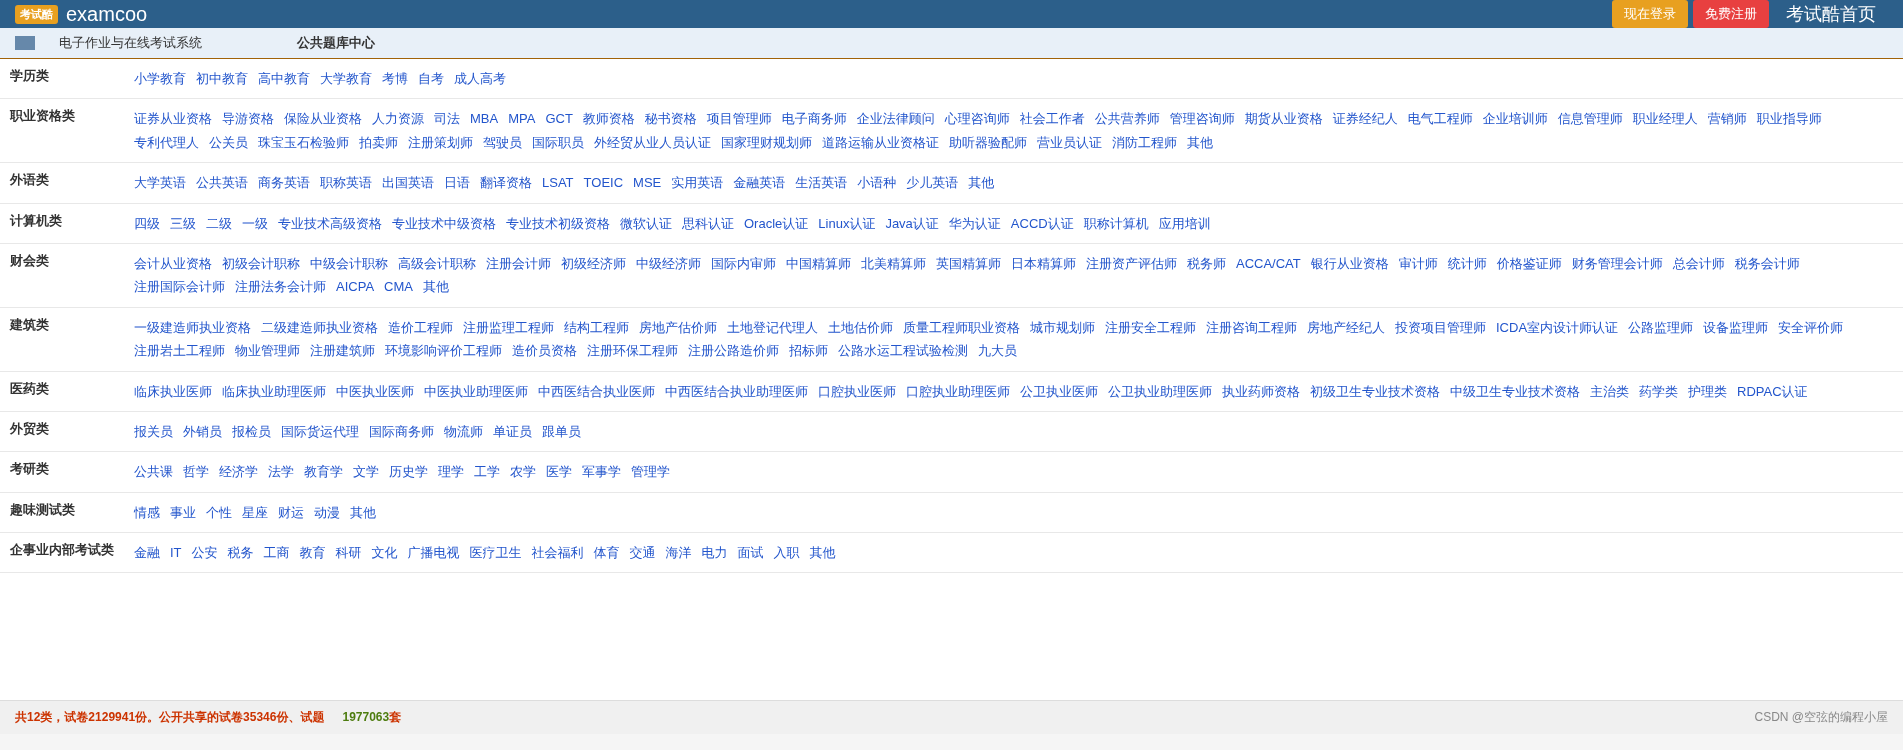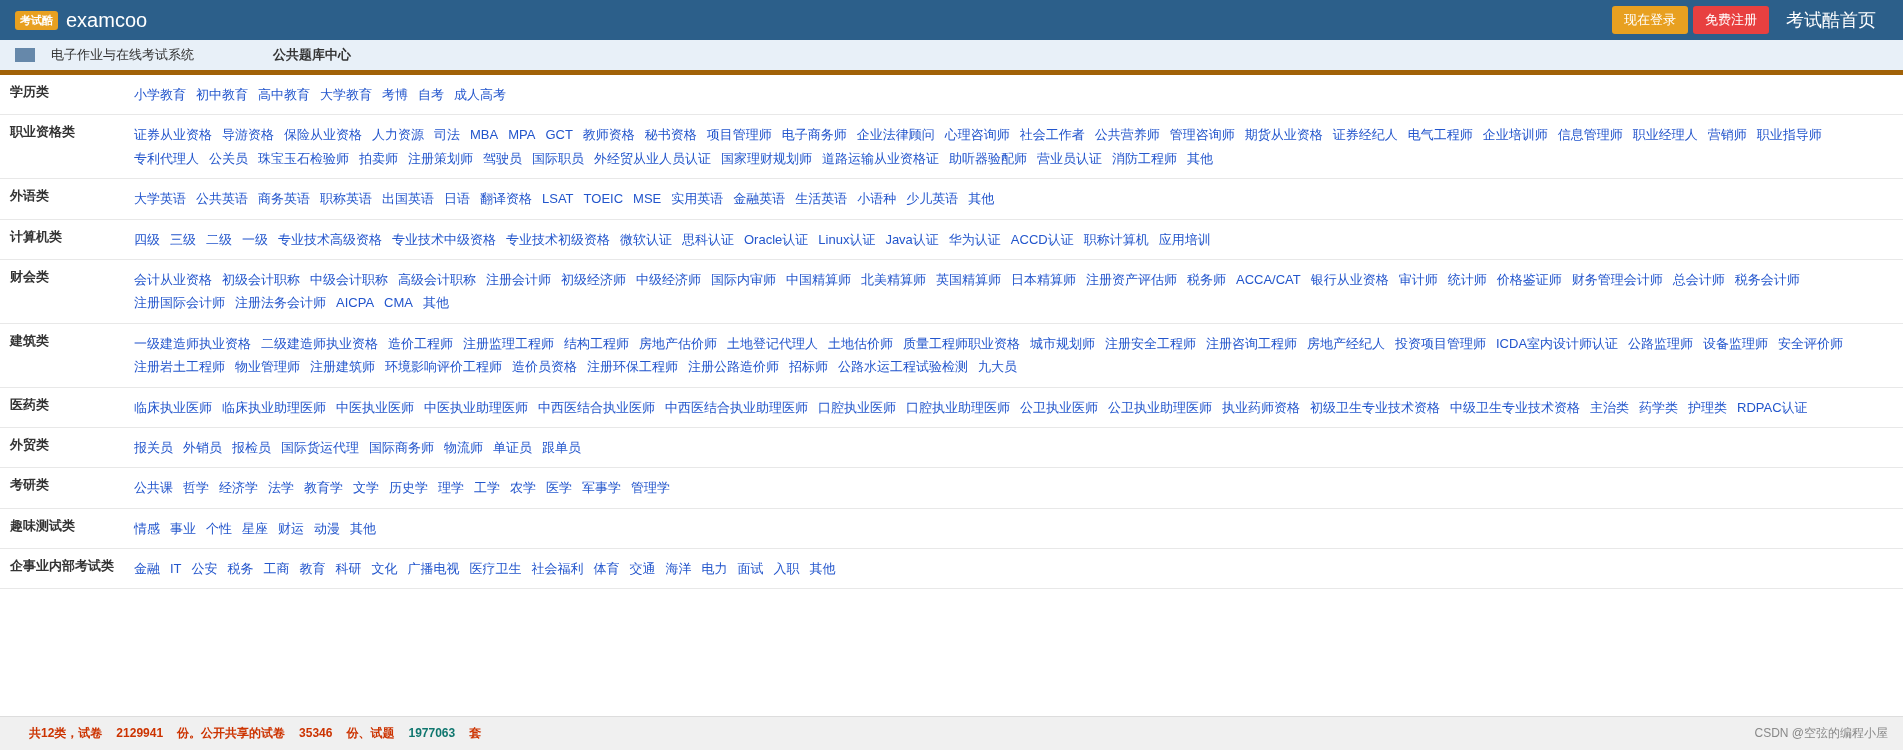--- a/index.html
+++ b/index.html
@@ -1,21 +1,21 @@
 <!DOCTYPE html>
 <html><head>
   <meta charset="utf-8">
   <style>
     * { margin: 0; padding: 0; box-sizing: border-box; }
     body { font-family: Arial, "Microsoft YaHei", sans-serif; font-size: 13px; background: #f5f5f5; color: #333; }
     
     
     .header {
       background: #2c5f8a;
-      height: 40px;
+      height: 28px;
       display: flex;
       align-items: center;
       padding: 0 15px;
       justify-content: space-between;
     }
     .header-logo {
       display: flex;
       align-items: center;
       gap: 8px;
       color: white;
@@ -60,25 +60,25 @@
       color: white;
       border: none;
       padding: 5px 12px;
       cursor: pointer;
       font-size: 18px;
     }
 
     
     .breadcrumb {
       background: #e8f0f8;
-      border-bottom: 5px solid #a16207;
+      border-bottom: 1px solid #a16207;
       padding: 6px 15px;
       display: flex;
       align-items: center;
-      gap: 16px;
+      gap: 24px;
       font-size: 13px;
     }
     .breadcrumb-icon {
       width: 20px;
       height: 14px;
       background: #6688aa;
       display: inline-block;
     }
     .breadcrumb a {
       color: #333;
@@ -130,21 +130,21 @@
       background: #f0f0f0;
       border-top: 1px solid #ddd;
       padding: 8px 15px;
       font-size: 12px;
       color: #555;
       display: flex;
       justify-content: space-between;
       align-items: center;
     }
     .footer-stats { color: #555; }
-    .footer-stats span { color: #cc3300; font-weight: bold; margin-left: 14px; }
+    .footer-stats span { color: #cc3300; font-weight: bold; }
     .footer-right { color: #888; font-size: 12px; margin-left: 28px; }
   </style>
 </head>
 <body>
 
 <div class="header">
   <div class="header-logo">
     <span class="logo-icon">考试酷</span>
     <span class="logo-text">examcoo</span>
   </div>
@@ -208,16 +208,16 @@
         <tr>
           <td class="cat-name">企事业内部考试类</td>
           <td class="cat-items"><a href="#">金融</a><a href="#">IT</a><a href="#">公安</a><a href="#">税务</a><a href="#">工商</a><a href="#">教育</a><a href="#">科研</a><a href="#">文化</a><a href="#">广播电视</a><a href="#">医疗卫生</a><a href="#">社会福利</a><a href="#">体育</a><a href="#">交通</a><a href="#">海洋</a><a href="#">电力</a><a href="#">面试</a><a href="#">入职</a><a href="#">其他</a></td>
         </tr>
       </tbody>
   </table>
 </div>
 
 <div class="footer">
   <div class="footer-stats">
-    <span>共12类，试卷</span><span style="color: rgb(204, 51, 0);">2129941</span><span>份。公开共享的试卷</span><span style="color: rgb(204, 51, 0);">35346</span><span>份、试题</span><span style="color: #0f766e;">1977063</span><span>套</span>
+    <span>共12类，试卷</span><span style="color: rgb(204, 51, 0);">2129941</span><span>份。公开共享的试卷</span><span style="color: rgb(204, 51, 0);">35346</span><span>份、试题</span><span style="color: #4d7c0f; padding-left: 18px;">1977063</span><span>套</span>
   </div>
   <div class="footer-right">CSDN @空弦的编程小屋</div>
 </div>
 
 </body></html>

